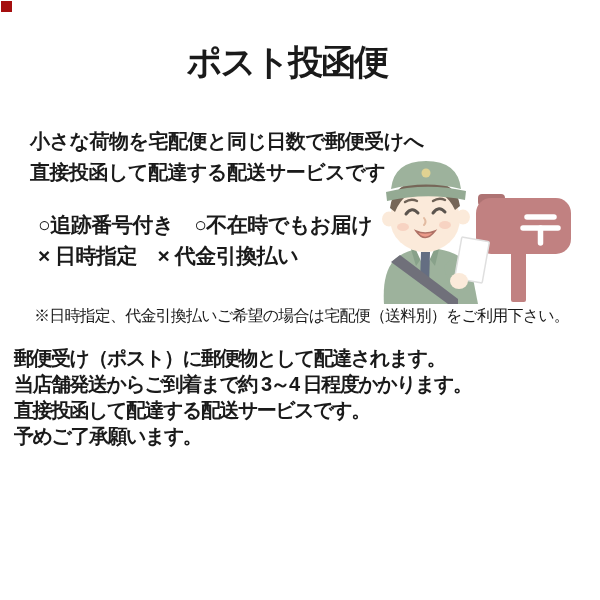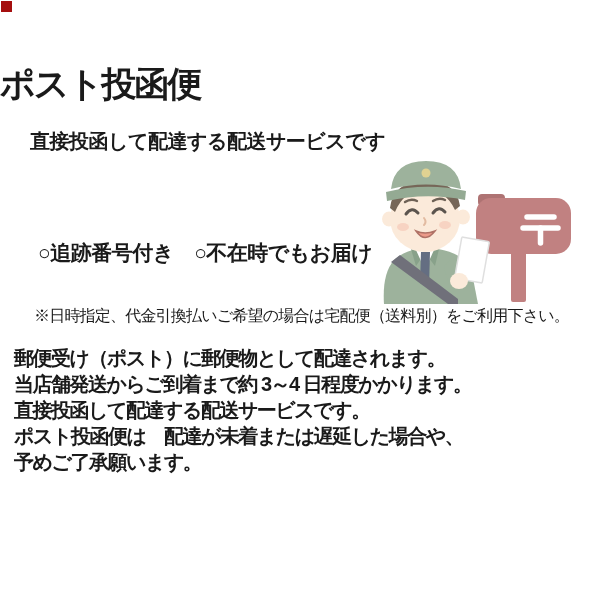--- a/index.html
+++ b/index.html
@@ -4,54 +4,56 @@
 <style>
   html,body { margin:0; padding:0; }
   body {
     width:600px; height:600px; position:relative; overflow:hidden;
     background:#ffffff; color:#1a1a1a;
     font-family:"Liberation Sans", sans-serif;
   }
   .abs { position:absolute; }
   #corner-mark { top:1px; left:1px; width:11px; height:11px; }
   #title {
-    top:61px; left:0; width:574px; text-align:left;
+    top:39px; left:0; width:574px; text-align:center;
     font-size:35px; font-weight:700; letter-spacing:-2px; white-space:nowrap;
   }
   #intro {
     top:126px; left:30px; font-size:20px; font-weight:600;
     line-height:31px; letter-spacing:-0.5px; white-space:nowrap;
   }
   #features {
     top:209px; left:38px; font-size:21px; font-weight:600;
-    line-height:31px; letter-spacing:-0.5px; white-space:nowrap;margin-top:28px;
+    line-height:31px; letter-spacing:-0.5px; white-space:nowrap;
   }
   #note {
     top:306px; left:34px; font-size:16px; font-weight:400;
     letter-spacing:-0.8px; white-space:nowrap;
   }
   #details {
     top:345px; left:14px; font-size:20px; font-weight:600;
     line-height:26px; letter-spacing:-1.5px; white-space:nowrap;
   }
   #illustration { left:378px; top:156px; opacity:0.8; }
 </style>
 </head>
 <body>
 
 <div class="abs" id="corner-mark" style="background: rgb(165, 15, 15);"></div>
 
 <div class="abs" id="title">ポスト投函便</div>
 
 <div class="abs" id="intro">
+  <div>小さな荷物を宅配便と同じ日数で郵便受けへ</div>
   <div>直接投函して配達する配送サービスです</div>
 </div>
 
 <div class="abs" id="features">
   <div>○追跡番号付き　○不在時でもお届け</div>
+  <div>× 日時指定　× 代金引換払い</div>
 </div>
 
 <svg class="abs" id="illustration" width="200" height="148" viewBox="0 0 200 148" xmlns="http://www.w3.org/2000/svg">
 
   <g>
     <rect x="133" y="88" width="15" height="58" rx="2" fill="#b26262"></rect>
     <rect x="100" y="38" width="27" height="12" rx="4" fill="#9b5151"></rect>
     <rect x="98" y="42" width="95" height="56" rx="15" fill="#b26262"></rect>
     <g fill="none" stroke-linecap="round" stroke-width="5.5" stroke="#ffffff">
       <line x1="149" y1="61" x2="176" y2="61"></line>
@@ -93,15 +95,14 @@
     <ellipse cx="81" cy="125" rx="9" ry="8" fill="#fbe6d1"></ellipse>
   </g>
 </svg>
 
 <div class="abs" id="note">※日時指定、代金引換払いご希望の場合は宅配便（送料別）をご利用下さい。</div>
 
 <div class="abs" id="details">
   <div>郵便受け（ポスト）に郵便物として配達されます。</div>
   <div>当店舗発送からご到着まで約 3～4 日程度かかります。</div>
   <div>直接投函して配達する配送サービスです。</div>
-  <div>ポスト投函便は　配達が未着または遅延した場合や、</div>
   <div>予めご了承願います。</div>
 </div>
 
 </body></html>

